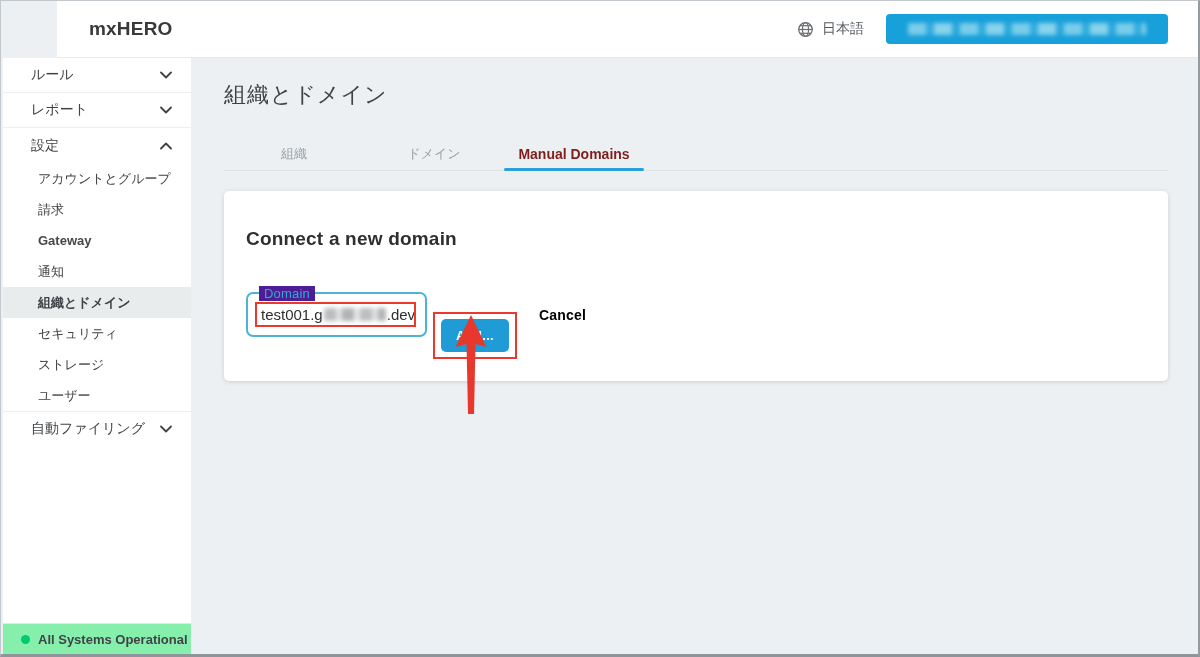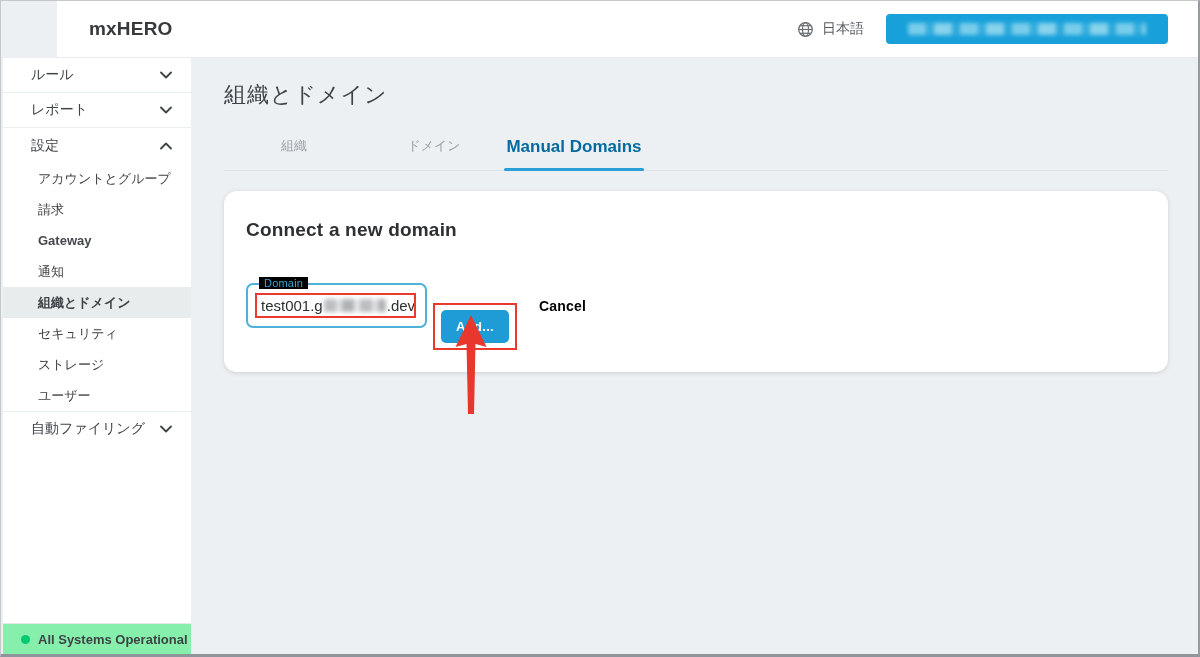--- a/index.html
+++ b/index.html
@@ -66,44 +66,44 @@
 
   
   .main{
     position:absolute; left:190px; top:57px; right:0; bottom:0;
     background:#edf0f2; padding:0 30px 0 33px;
   }
   .page-title{ margin-top:22px; font-size:22px; font-weight:400; color:#3f4347; letter-spacing:1px; }
 
   .tabs{ margin-top:27px; display:flex; border-bottom:1px solid #dfe3e6; }
   .tab{
-    width:140px; height:33px; display:flex; justify-content:center;
+    width:140px; height:33px; display:flex; align-items:center; justify-content:center;
     font-size:13px; color:#9aa0a6; cursor:pointer; position:relative;
   }
-  .tab.active{ color:#0369a1; font-weight:700; font-size:17px; }
+  .tab.active{ color:#7f1d1d; font-weight:700; font-size:14px; }
   .tab.active::after{
     content:""; position:absolute; left:0; right:0; bottom:-1px; height:3px;
     background:#2b9fd8; border-radius:2px;
   }
 
   .card{
-    margin-top:20px; background:#ffffff; border-radius:13px;
+    margin-top:20px; background:#ffffff; border-radius:5px;
     box-shadow:0 1px 4px rgba(60,64,67,.18);
-    padding:28px 24px 22px 22px; min-height:127px;
+    padding:37px 24px 22px 22px; min-height:127px;
   }
   .card-title{ font-size:19px; font-weight:700; color:#2d2f31; letter-spacing:.2px; }
   .card-row{ margin-top:20px; display:flex; align-items:center; }
 
   .field{
     position:relative; width:181px; height:45px;
     border:2px solid #4db1d8; border-radius:7px; background:#fff;
   }
   .field-label{
-    position:absolute; top:-8px; left:11px; background:#000000; padding:0 5px;
-    font-size:11px; color:#3aa6d0; letter-spacing:.2px;
+    position:absolute; top:-8px; left:11px; background:#4c1d95; padding:0 5px;
+    font-size:13px; color:#3aa6d0; letter-spacing:.2px;
   }
   .field-annot{
     position:absolute; left:7px; right:9px; top:8px; bottom:8px;
     border:2px solid #ea3a2e; display:flex; align-items:center; padding:0 4px;
     font-size:15px; color:#2d2f31; white-space:nowrap; overflow:hidden;
   }
   .redacted-gray{
     display:inline-block; width:62px; height:13px; margin:0 1px; border-radius:2px;
     background:repeating-linear-gradient(90deg,#b4b7b9 0 12px,#dddfe0 12px 18px,#a8abad 18px 30px,#e3e5e6 30px 36px);
     filter:blur(2px); opacity:.9; flex:0 0 auto;

